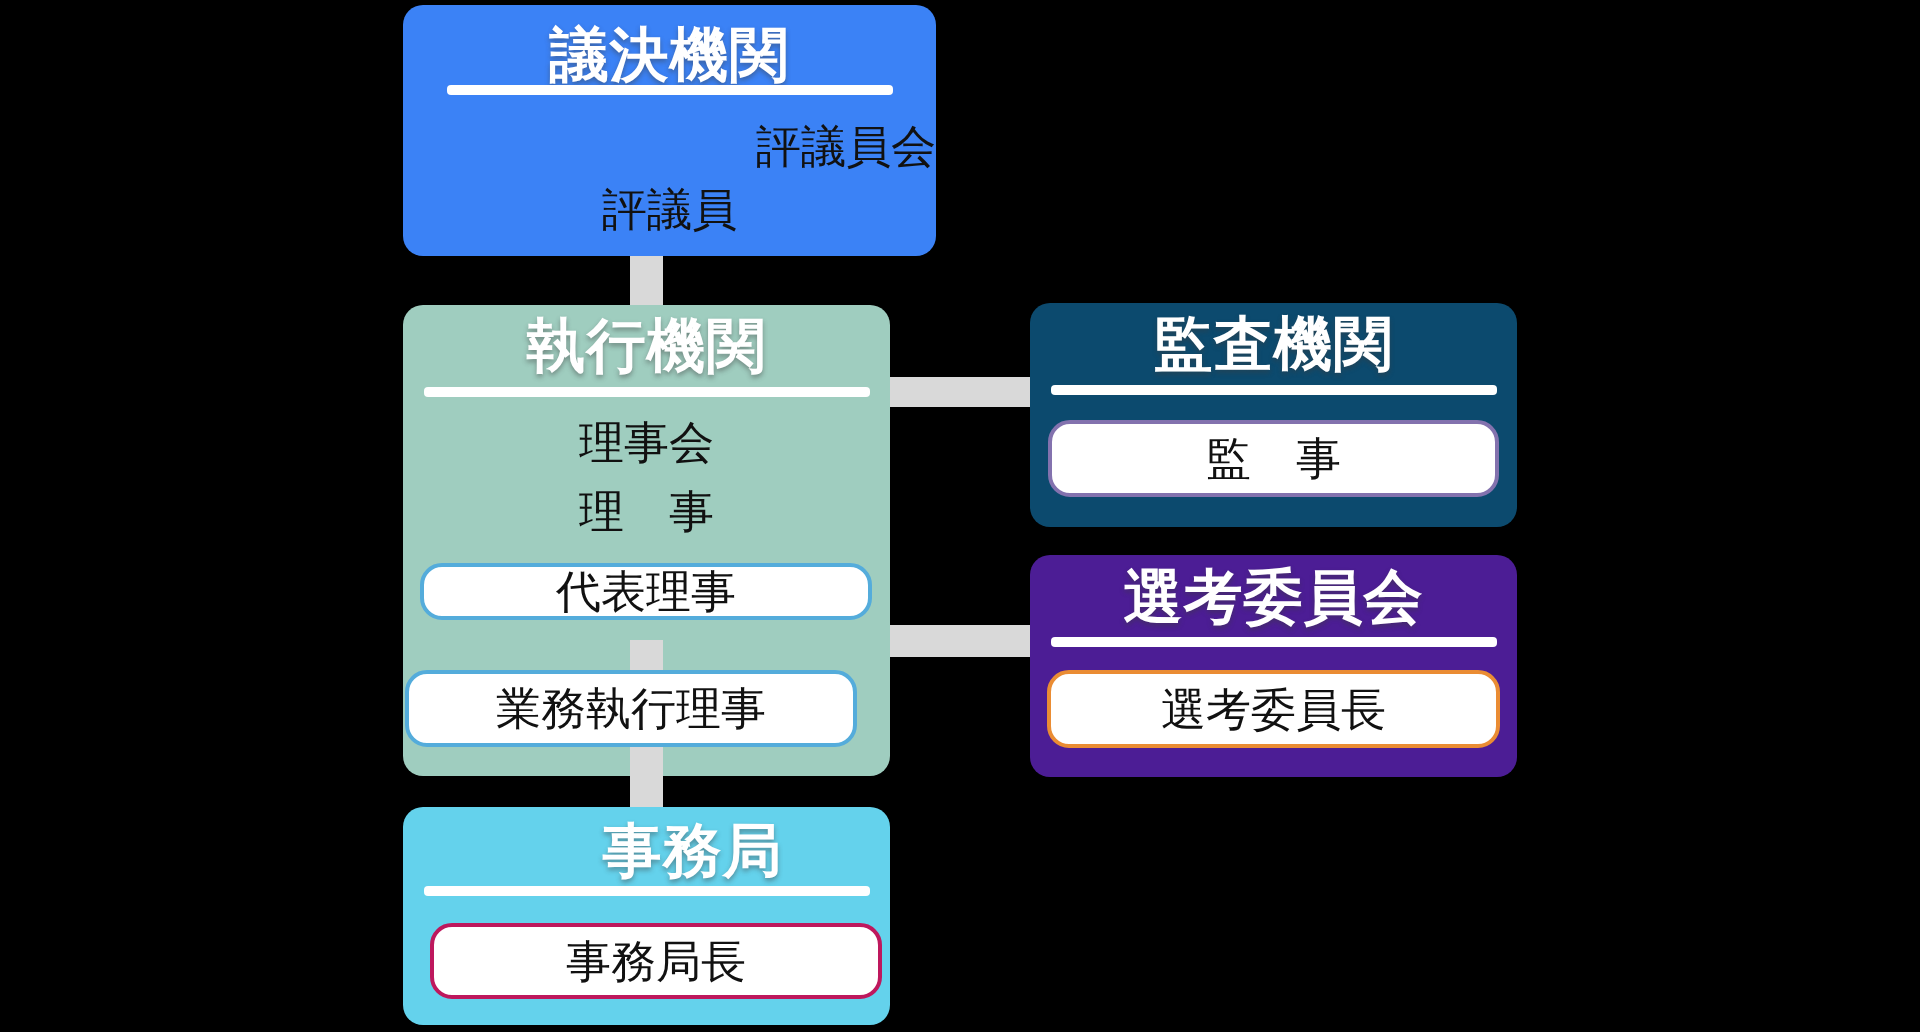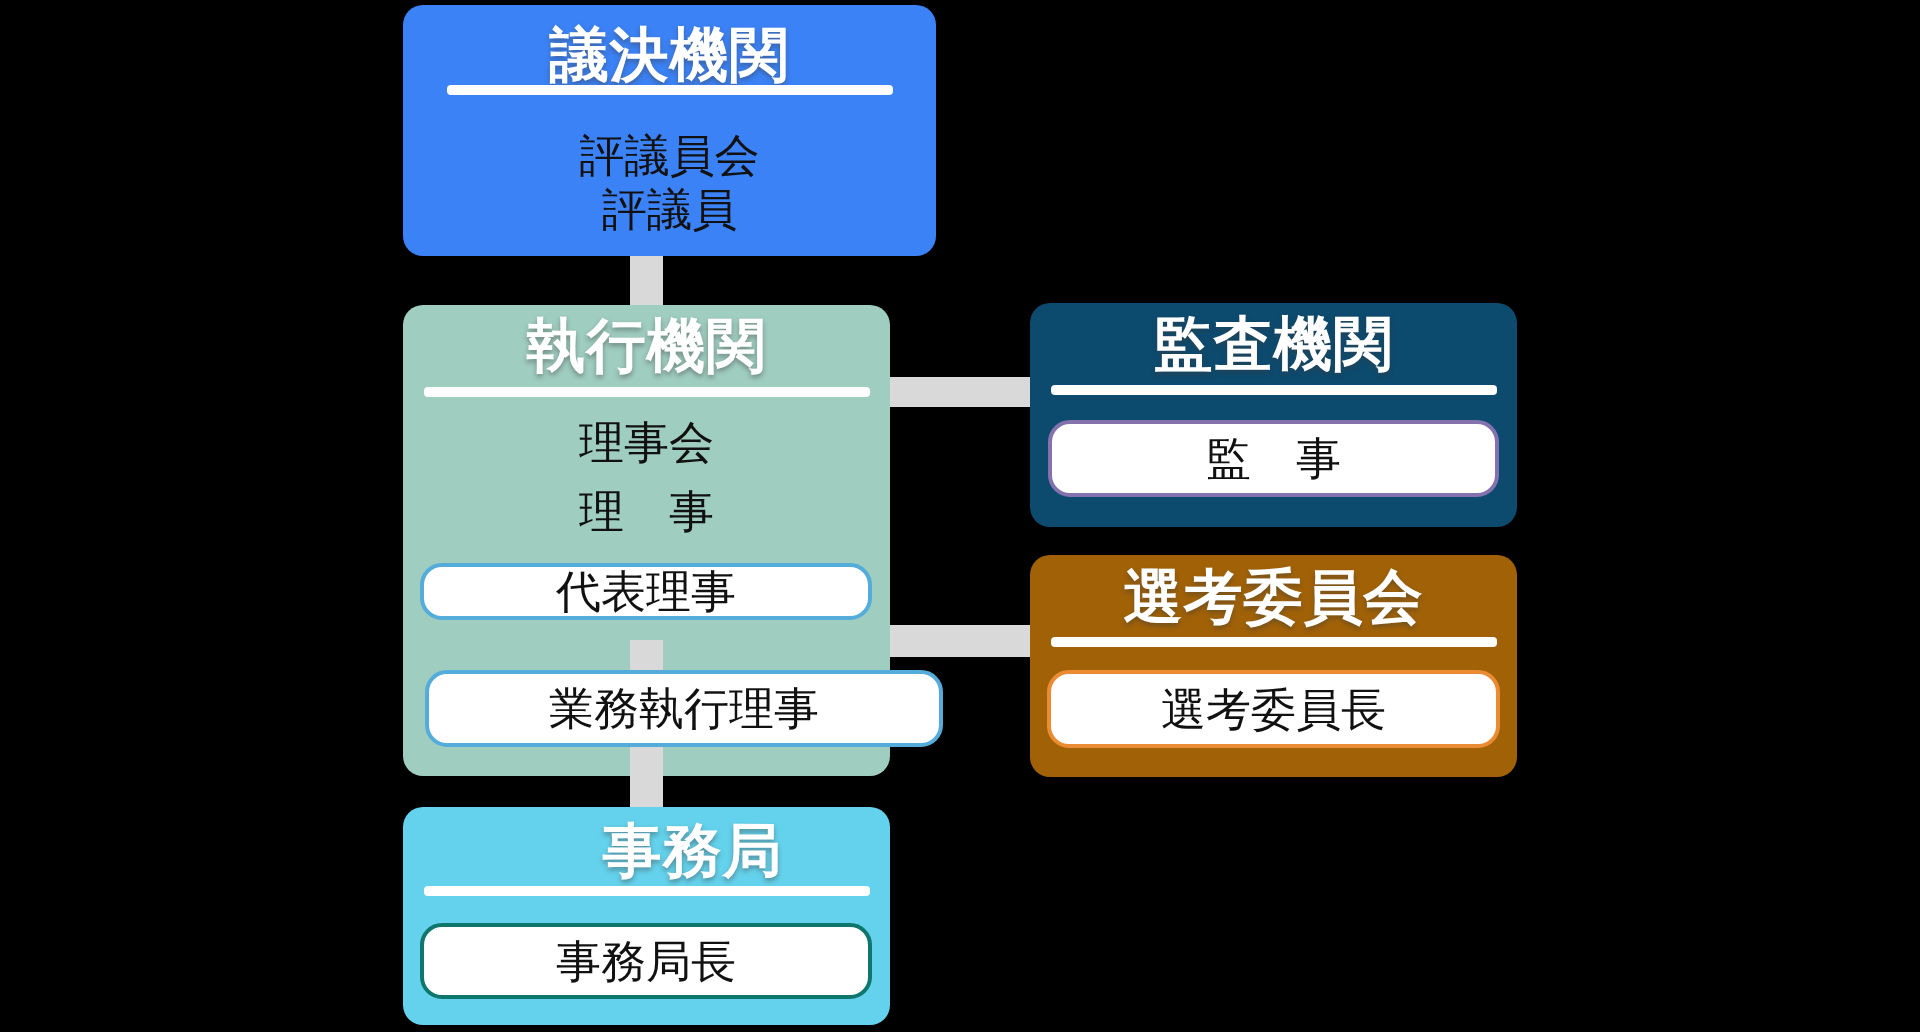--- a/index.html
+++ b/index.html
@@ -73,46 +73,46 @@
   }
   .connector {
     position: absolute;
     background: #D9D9D9;
   }
 
   
   #box-deliberative { left: 403px; top: 5px; width: 533px; height: 251px; background: #3b82f6; }
   #box-deliberative .box-title { top: 20px; }
   #box-deliberative .title-underline { top: 80px; }
-  #box-deliberative .line-0 { top: 128px; }
+  #box-deliberative .line-0 { top: 119px; text-align: right; }
   #box-deliberative .line-1 { top: 182px; }
 
   
   #box-executive { left: 403px; top: 305px; width: 487px; height: 471px; background: #9FCDBF; }
   #box-executive .box-title { top: 11px; }
   #box-executive .title-underline { top: 82px; }
   #box-executive .line-0 { top: 115px; }
   #box-executive .line-1 { top: 184px; }
   #box-executive .role-0 { left: 17px; top: 258px; width: 452px; height: 57px; border: 4px solid #54ACDB; }
-  #box-executive .role-1 { left: 22px; top: 365px; width: 518px; height: 77px; border: 4px solid #54ACDB; }
+  #box-executive .role-1 { left: 2px; top: 365px; width: 452px; height: 77px; border: 4px solid #54ACDB; }
 
   
   #box-secretariat { left: 403px; top: 807px; width: 487px; height: 218px; background: #64D2EC; }
   #box-secretariat .box-title { top: 14px; padding-left: 46px; }
   #box-secretariat .title-underline { top: 79px; }
-  #box-secretariat .role-0 { left: 17px; top: 116px; width: 452px; height: 76px; border: 4px solid #0f766e; }
+  #box-secretariat .role-0 { left: 27px; top: 116px; width: 452px; height: 76px; border: 4px solid #be185d; }
 
   
   #box-audit { left: 1030px; top: 303px; width: 487px; height: 224px; background: #0c4a6e; }
   #box-audit .box-title { top: 11px; }
   #box-audit .title-underline { top: 82px; }
   #box-audit .role-0 { left: 18px; top: 117px; width: 451px; height: 77px; border: 4px solid #8372AE; }
 
   
-  #box-selection { left: 1030px; top: 555px; width: 487px; height: 222px; background: #a16207; }
+  #box-selection { left: 1030px; top: 555px; width: 487px; height: 222px; background: #4c1d95; }
   #box-selection .box-title { top: 12px; }
   #box-selection .title-underline { top: 82px; }
   #box-selection .role-0 { left: 17px; top: 115px; width: 453px; height: 78px; border: 4px solid #EA8C33; }
 
   
   #conn-deliberative-executive { left: 630px; top: 256px; width: 33px; height: 49px; }
   #conn-rep-exec            { left: 630px; top: 640px; width: 33px; height: 30px; }
   #conn-exec-secretariat    { left: 630px; top: 747px; width: 33px; height: 60px; }
   #conn-executive-audit     { left: 890px; top: 377px; width: 140px; height: 30px; }
   #conn-executive-selection { left: 890px; top: 625px; width: 140px; height: 32px; }

